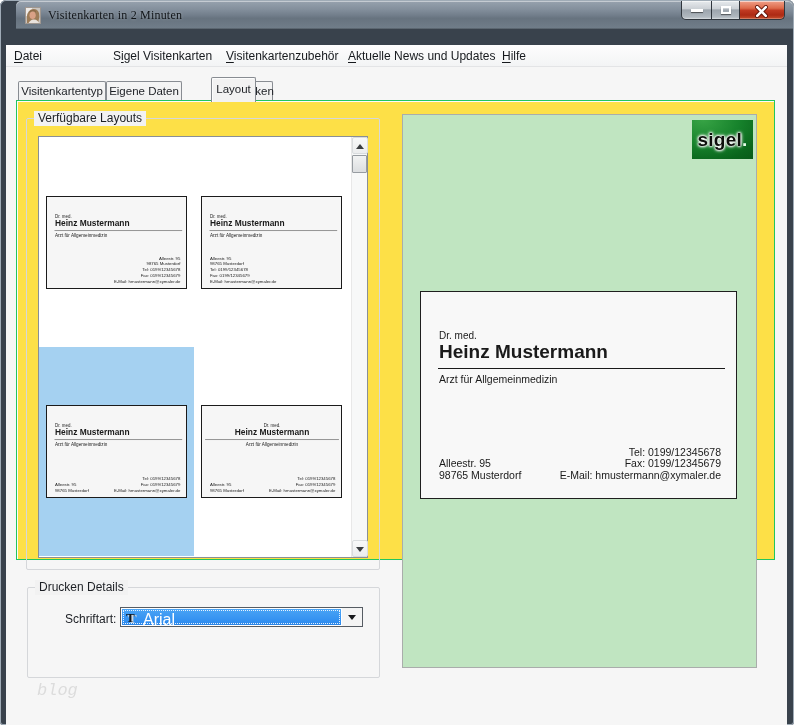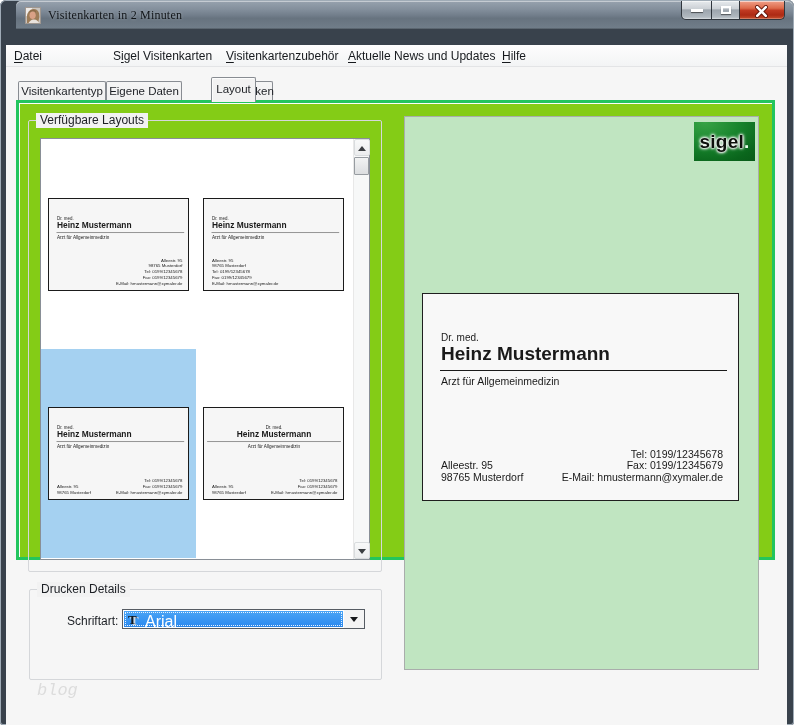--- a/index.html
+++ b/index.html
@@ -40,22 +40,22 @@
   .menu-item .mn{text-decoration:underline;text-underline-offset:2px;}
 
   
   .tab{position:absolute;font-size:11.5px;color:#1c1f24;text-align:center;
        border:1px solid #888c92;border-bottom:none;border-radius:2px 2px 0 0;
        background:linear-gradient(180deg,#f5f5f5,#ebebec);}
   .tab.inactive{top:36px;height:36px;line-height:19px;}
   .tab.active{top:32px;height:25px;line-height:22px;background:#f2f2f2;z-index:5;
               box-shadow:inset 1px 1px 0 #fcfcfc;}
 
-  .pane{position:absolute;left:10px;top:55px;width:759px;height:460px;background:#84cc16;
-        border:3px solid #22c55e;box-shadow:inset 1px 1px 0 #fbfbfb;z-index:1;}
+  .pane{position:absolute;left:10px;top:55px;width:759px;height:460px;background:#fde047;
+        border:1px solid #22c55e;box-shadow:inset 1px 1px 0 #fbfbfb;z-index:1;}
 
   
   .groupbox{position:absolute;border:1px solid #d5d7da;border-radius:2px;}
   .gb-label{position:absolute;top:-8px;left:7px;padding:0 4px;background:#f2f2f2;font-size:12px;color:#1c1f24;
             white-space:nowrap;line-height:15px;}
   .gb-layouts{left:9px;top:17px;width:354px;height:452px;}
   .gb-details{left:10px;top:486px;width:353px;height:91px;}
 
   
   .listbox{position:absolute;left:11px;top:17px;width:330px;height:422px;background:#ffffff;border:1px solid #898f96;}

